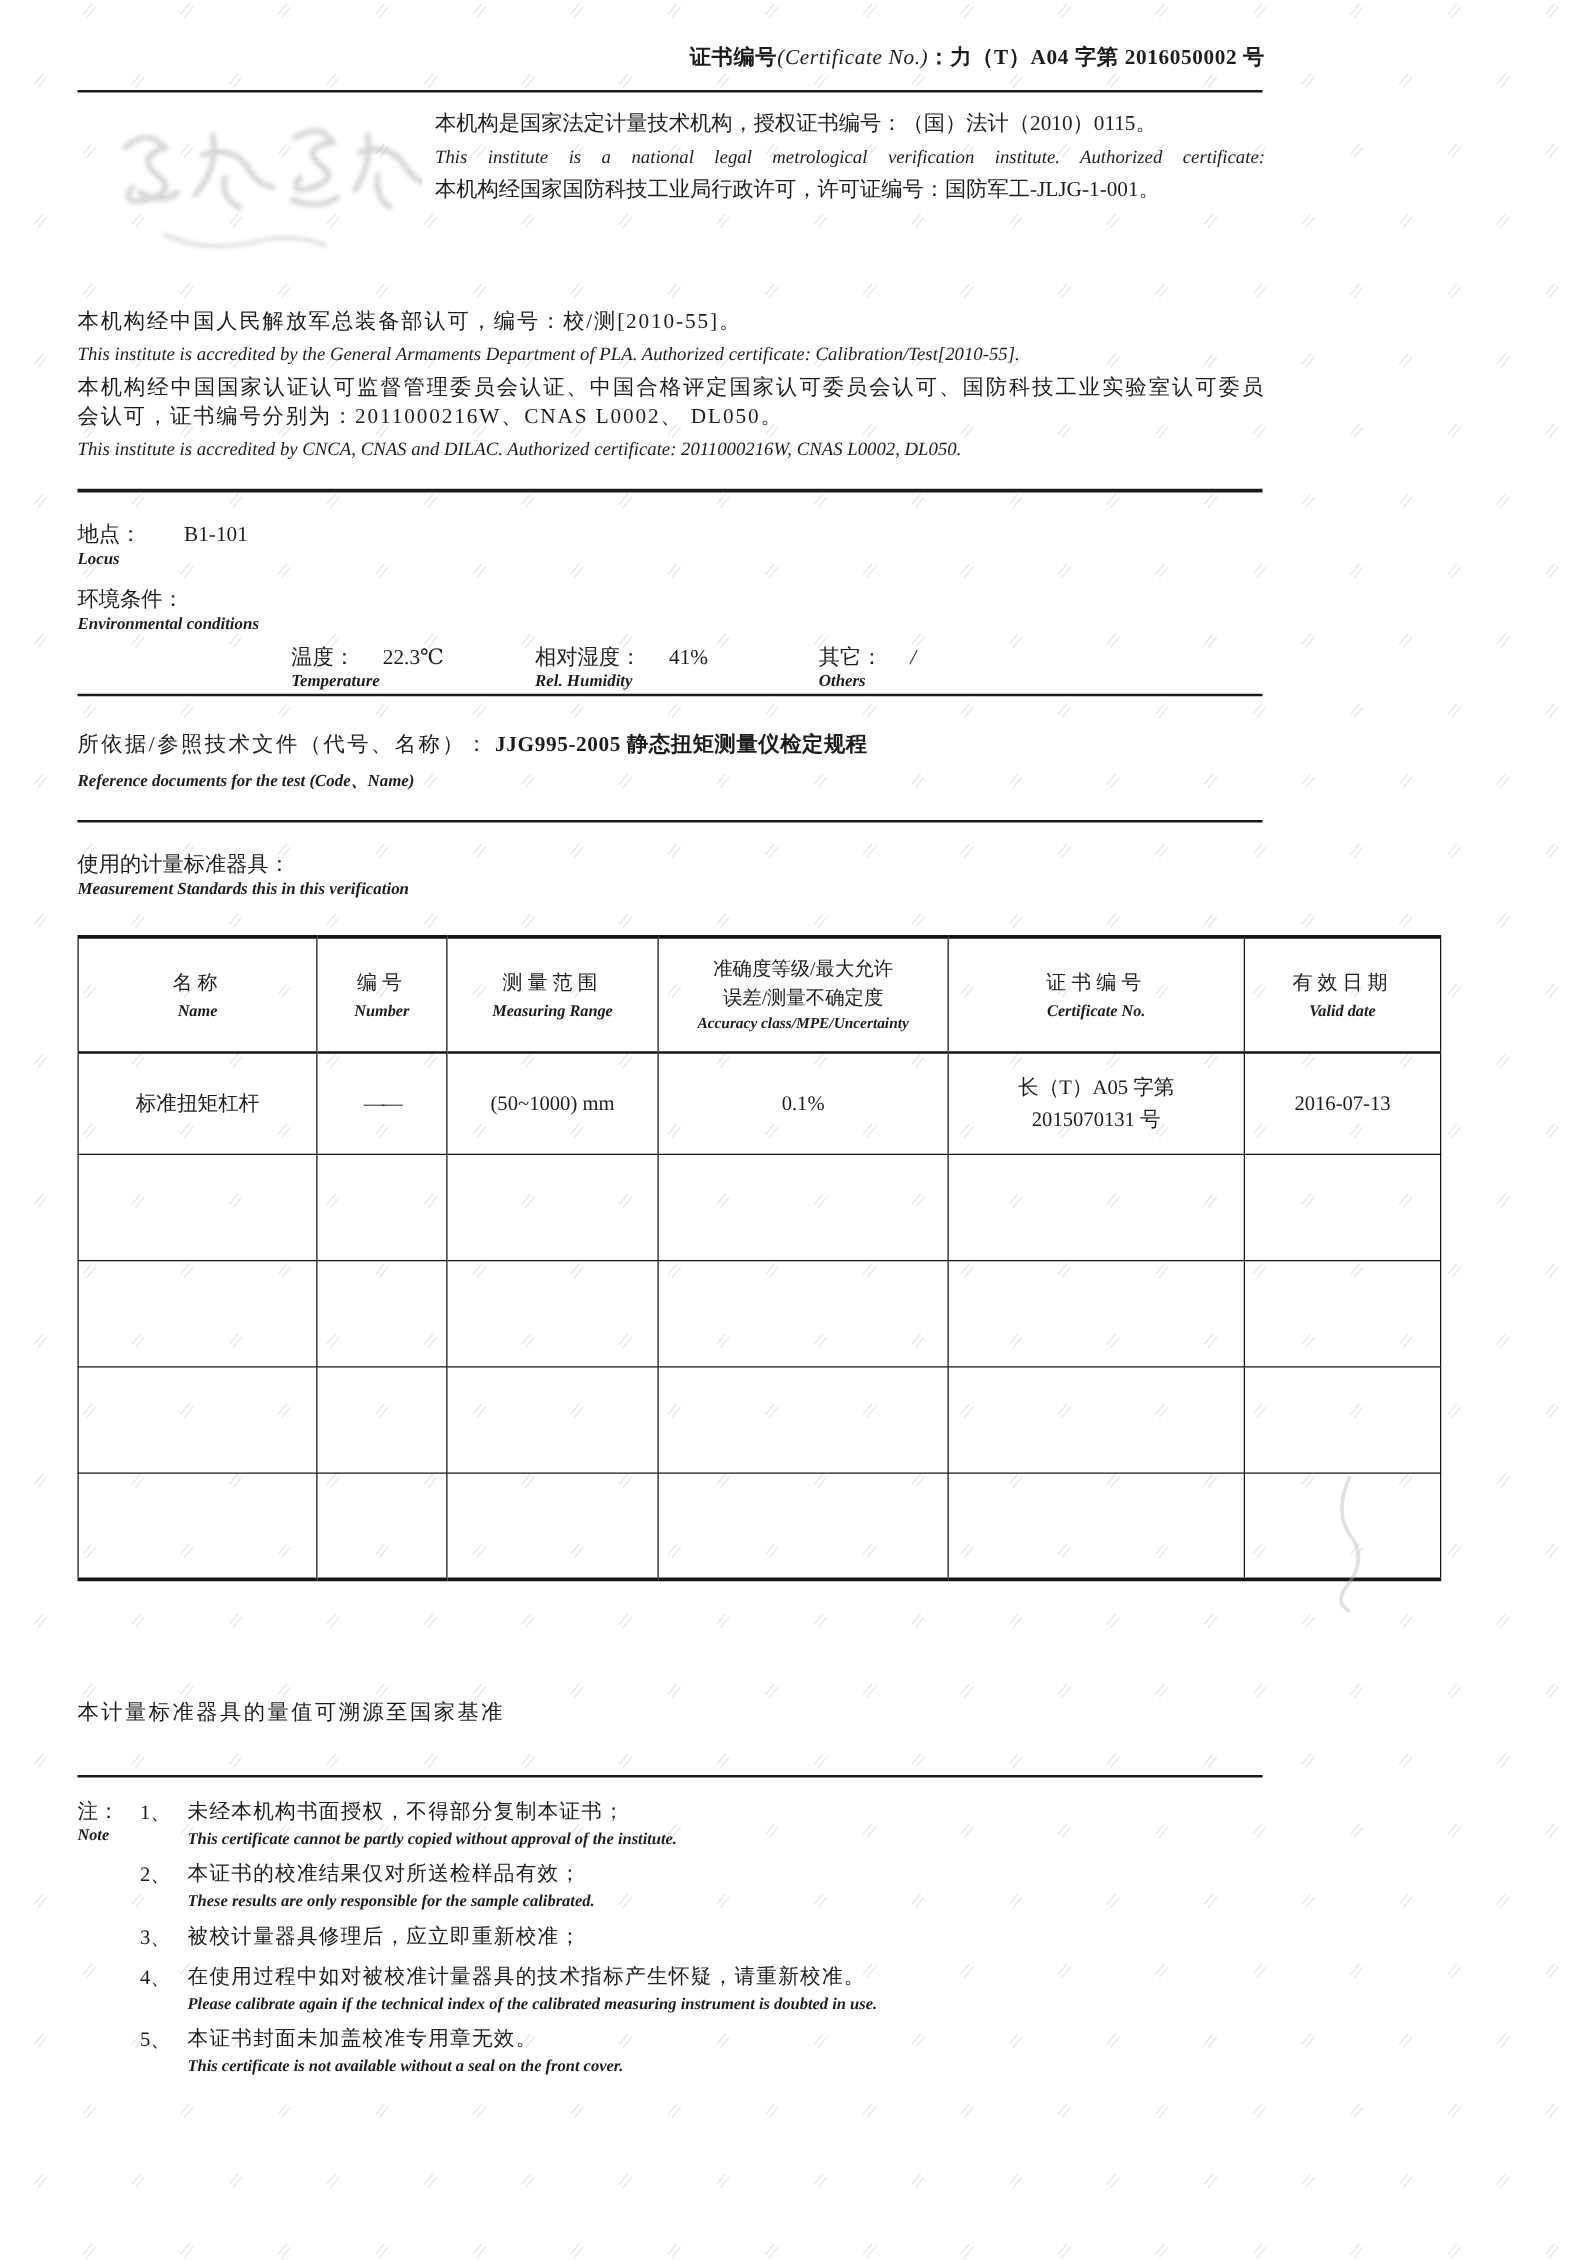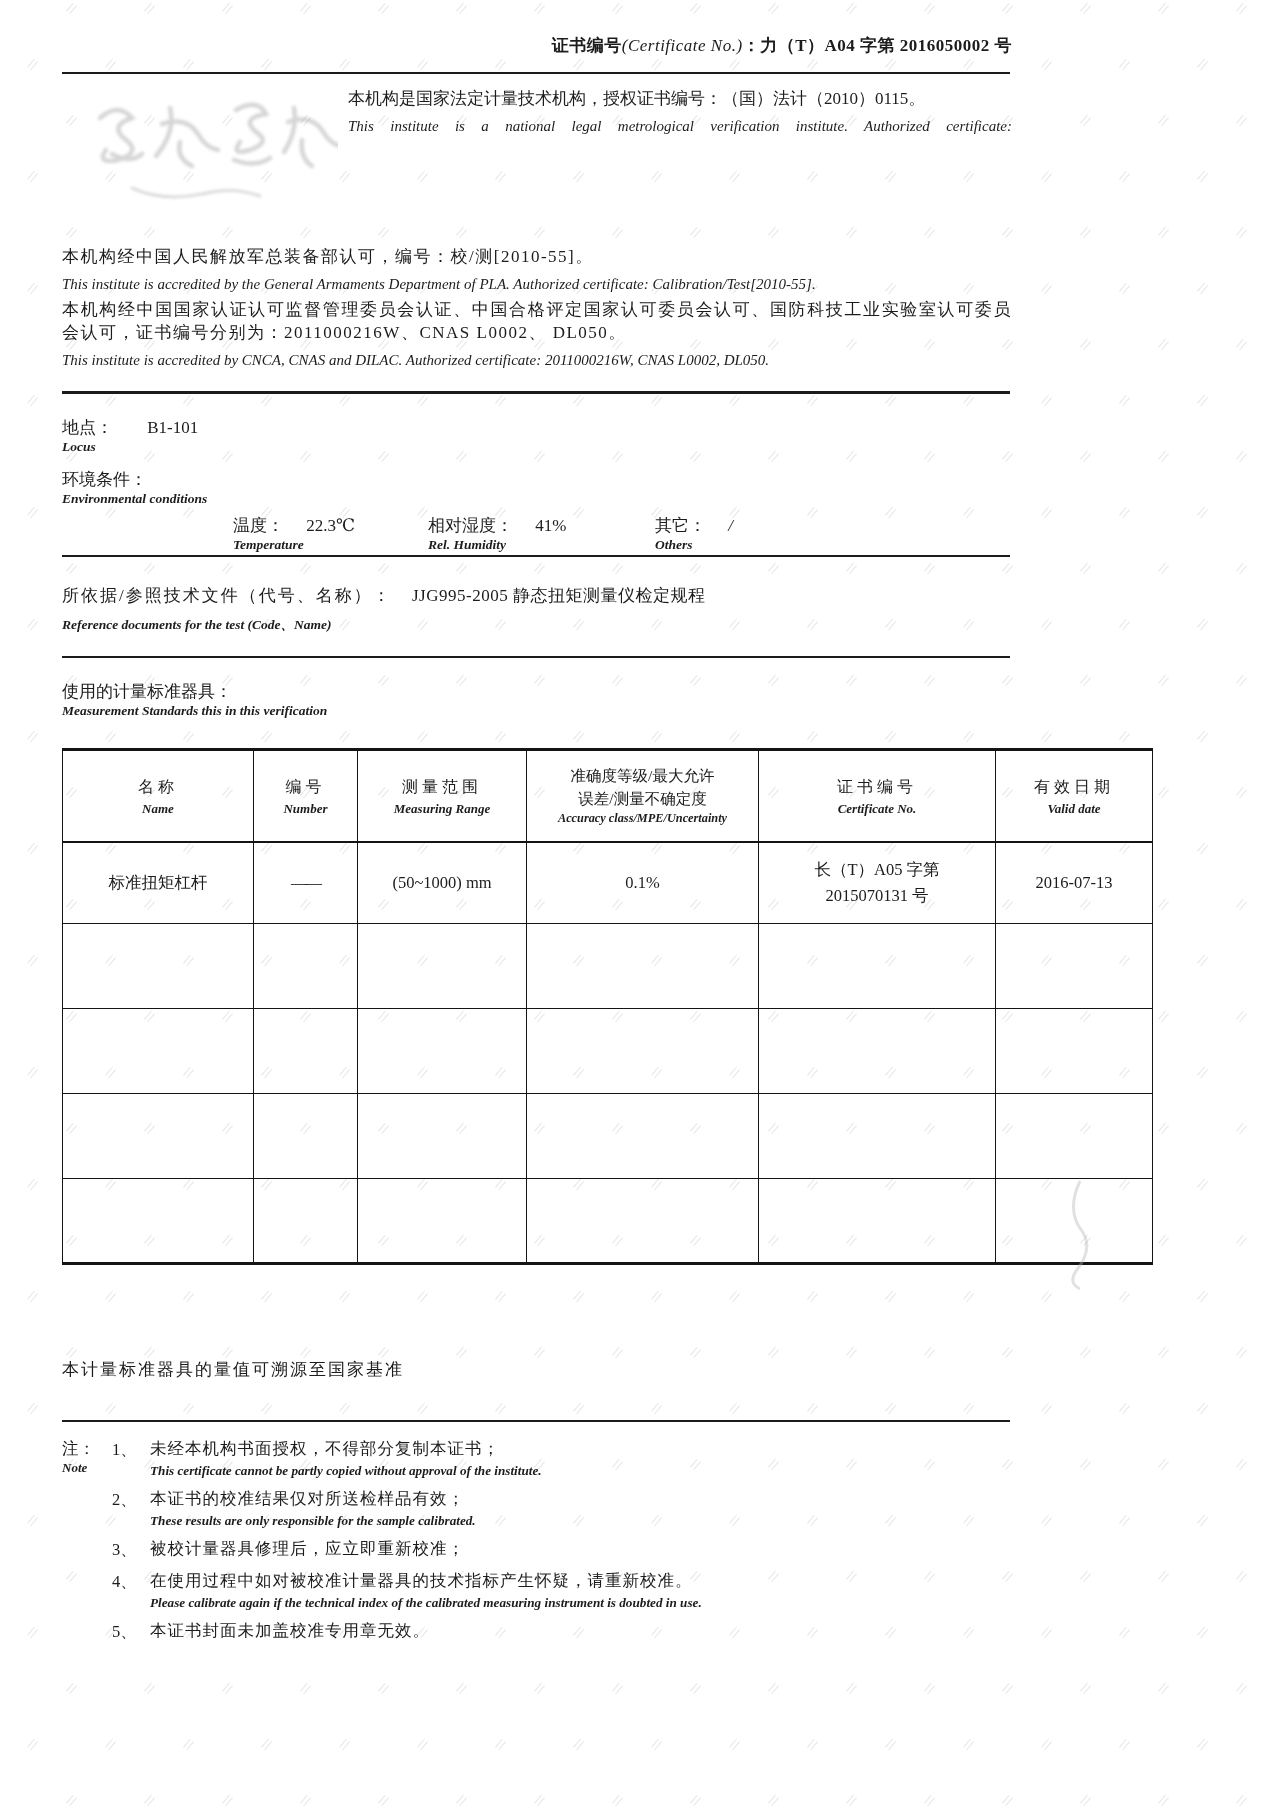--- a/index.html
+++ b/index.html
@@ -46,21 +46,21 @@
   #locus .val { margin-left: 30px; }
   #envlabel { top: 468px; left: 62px; }
   #envrow { top: 514px; left: 62px; width: 950px; height: 48px; }
   .env-item { position: absolute; top: 0; }
   .env-item .val { margin-left: 18px; }
   #env-temp { left: 171px; } #env-hum { left: 366px; } #env-oth { left: 593px; }
   .slash { font-style: italic; }
 
   #refblock { top: 584px; left: 62px; width: 950px; }
   #refblock .lbl { letter-spacing: 2px; }
-  #refblock .val { font-weight: normal; margin-left: 16px; letter-spacing: .5px; }
+  #refblock .val { font-weight: bold; letter-spacing: .5px; }
   #refblock .en-b { margin-top: 9px; }
 
   #stdtitle { top: 680px; left: 62px; }
 
   
   #stdtable { top: 748px; left: 62px; width: 1090px; border-collapse: collapse; table-layout: fixed; }
   #stdtable th, #stdtable td { border: 1px solid #141414; text-align: center; vertical-align: middle; }
   #stdtable thead th { border-top: 3px solid #141414; border-bottom: 2px solid #141414; height: 92px; font-weight: normal; }
   #stdtable tbody tr:last-child td { border-bottom: 3px solid #141414; }
   #stdtable td { height: 83px; font-size: 16.5px; white-space: pre-line; line-height: 1.55; }
@@ -643,20 +643,21 @@
       <path d="M100 24 q6 24 -14 48 M92 40 q24 -8 36 10 q8 14 20 16 M110 58 q-4 16 12 24"></path>
       <path d="M166 26 q22 -12 30 4 q-26 4 -10 18 q16 10 -6 18 q-20 6 -10 -8 M164 76 q22 8 36 -2"></path>
       <path d="M224 24 q4 22 -10 44 M218 38 q22 -8 34 8 q8 14 18 16 M232 56 q-2 18 10 26"></path>
       <path d="M62 104 q30 14 70 6 q30 -8 58 2" stroke-width="2.5"></path>
     </g>
   </svg>
 
   <div id="accright" class="abs">
     <p class="zh just">本机构是国家法定计量技术机构，授权证书编号：（国）法计（2010）0115。</p>
     <p class="en-i just-force">This institute is a national legal metrological verification institute.  Authorized certificate:</p>
+    <p class="zh just">本机构经国家国防科技工业局行政许可，许可证编号：国防军工-JLJG-1-001。</p>
   </div>
 
   <div id="accfull" class="abs">
     <p class="zh">本机构经中国人民解放军总装备部认可，编号：校/测[2010-55]。</p>
     <p class="en-i">This institute is accredited by the General Armaments Department of PLA. Authorized certificate: Calibration/Test[2010-55].</p>
     <p class="zh just">本机构经中国国家认证认可监督管理委员会认证、中国合格评定国家认可委员会认可、国防科技工业实验室认可委员会认可，证书编号分别为：2011000216W、CNAS L0002、 DL050。</p>
     <p class="en-i">This institute is accredited by CNCA, CNAS and DILAC. Authorized certificate: 2011000216W, CNAS L0002, DL050.</p>
   </div>
 
   <div id="rule-thick" class="rule"></div>
@@ -836,20 +837,21 @@
       <div class="note-text">
         <div class="zh">在使用过程中如对被校准计量器具的技术指标产生怀疑，请重新校准。</div>
         <div class="en-b">Please calibrate again if the technical index of the calibrated measuring instrument is doubted in use.</div>
       </div>
     </div>
     <div class="note-item">
       <div></div>
       <div class="note-no">5、</div>
       <div class="note-text">
         <div class="zh">本证书封面未加盖校准专用章无效。</div>
+        <div class="en-b">This certificate is not available without a seal on the front cover.</div>
       </div>
     </div>
   </div>
 
   <svg id="smudge" class="abs" viewBox="0 0 90 120">
     <path d="M60 6 q-14 30 2 50 q12 18 -6 40 q-8 12 4 18" fill="none" stroke="#b6b6b6" stroke-width="3"></path>
   </svg>
 
 
 </div>

